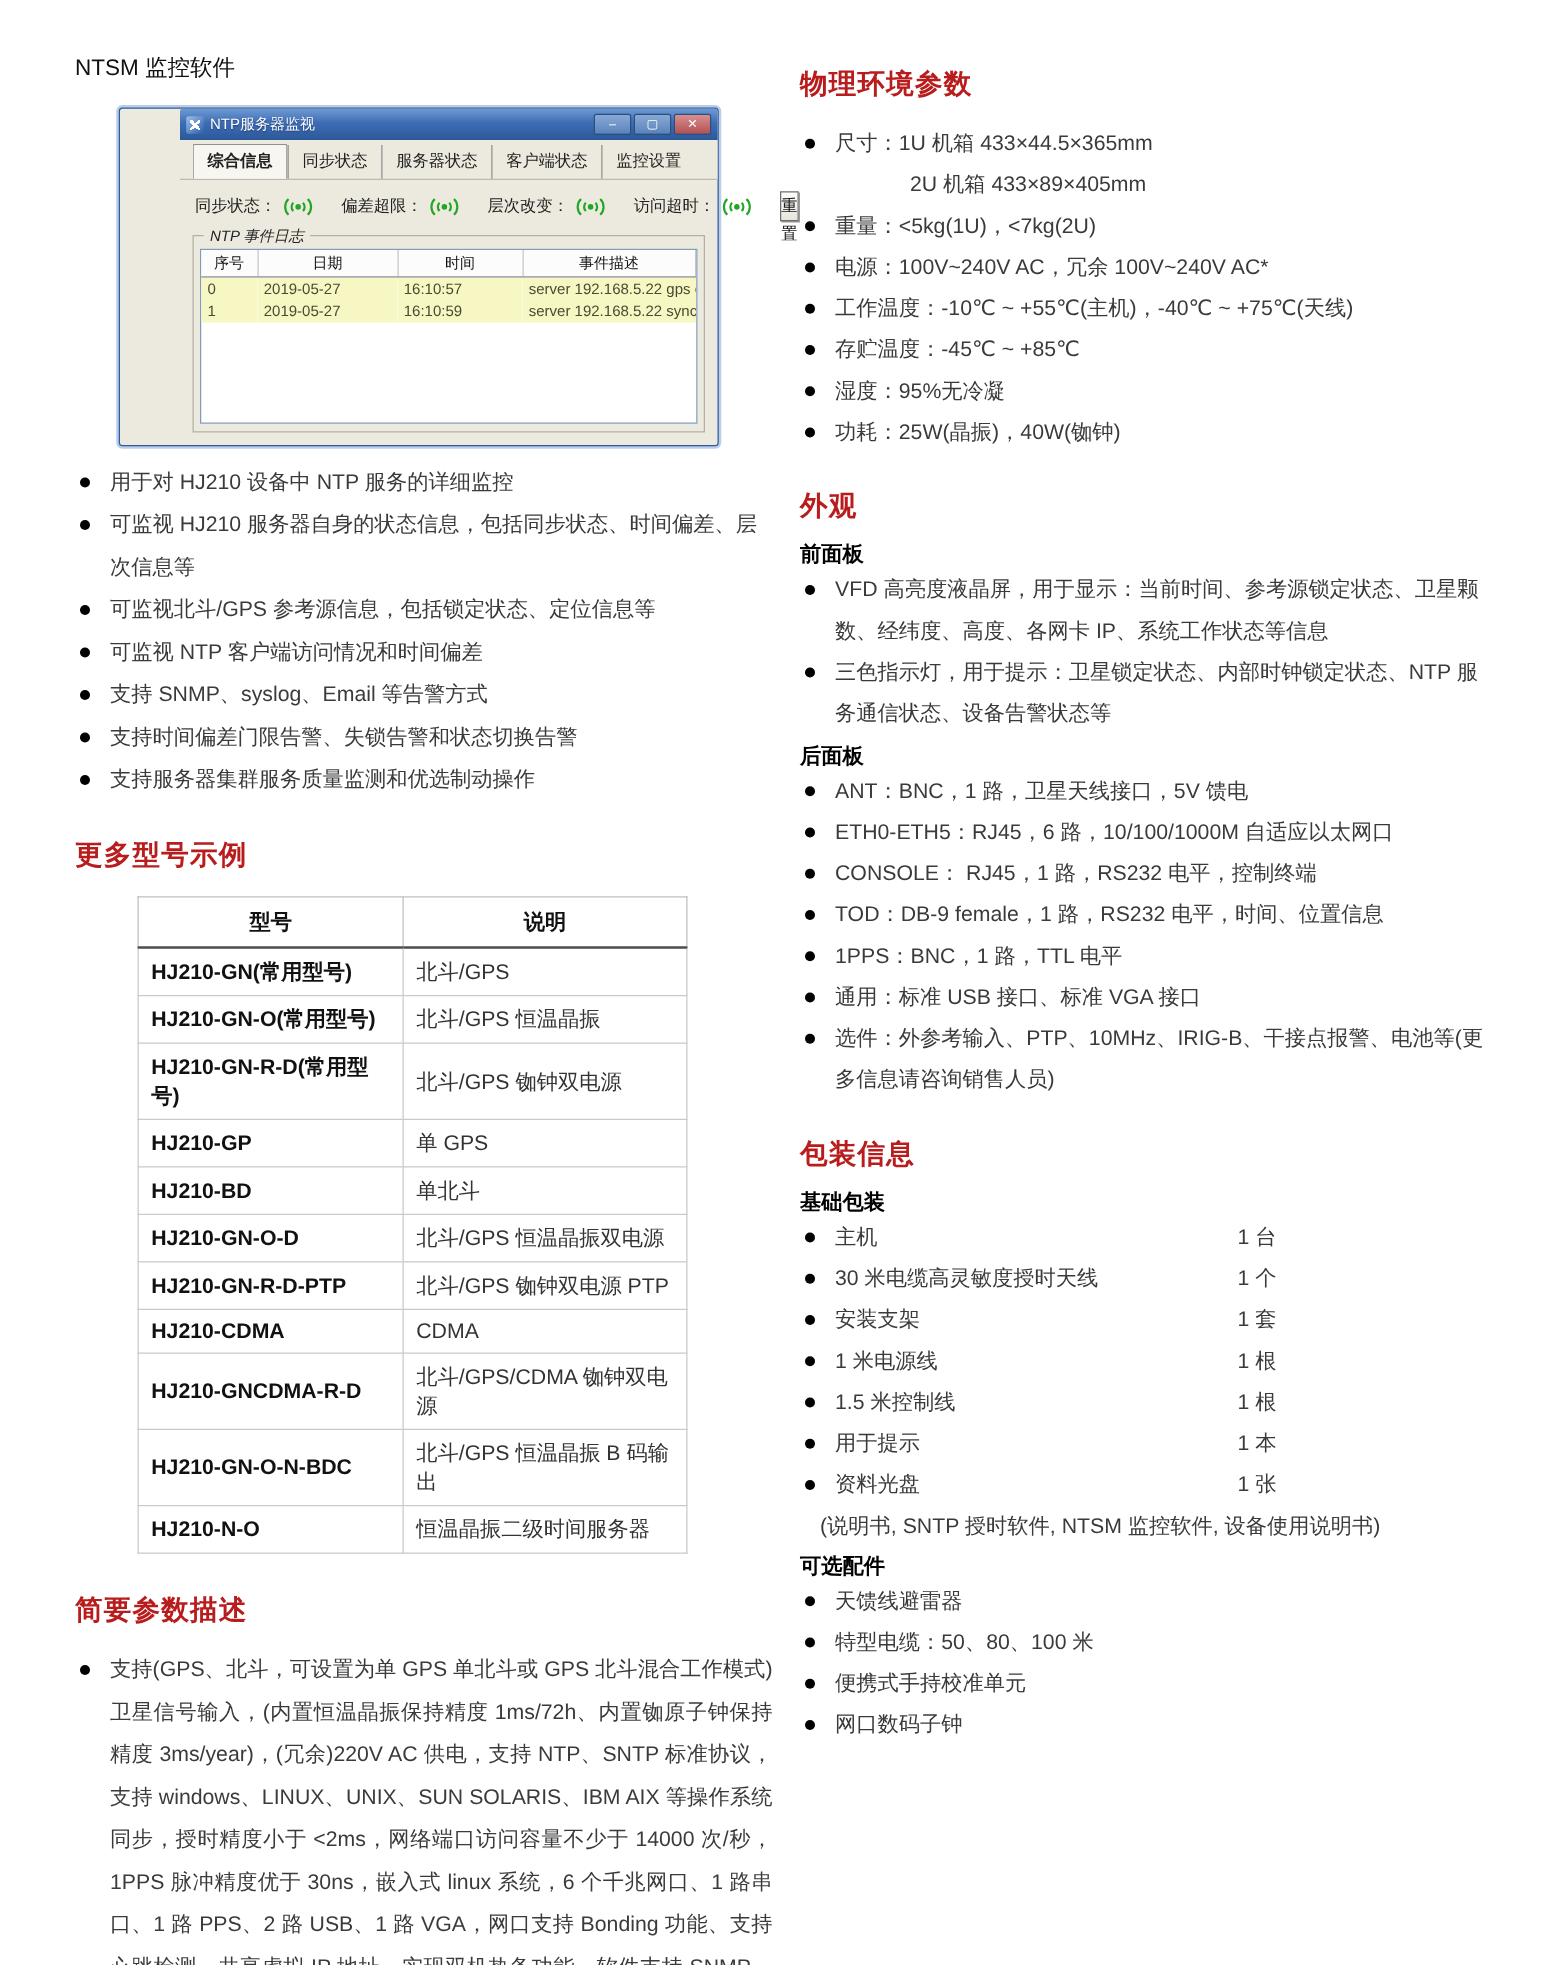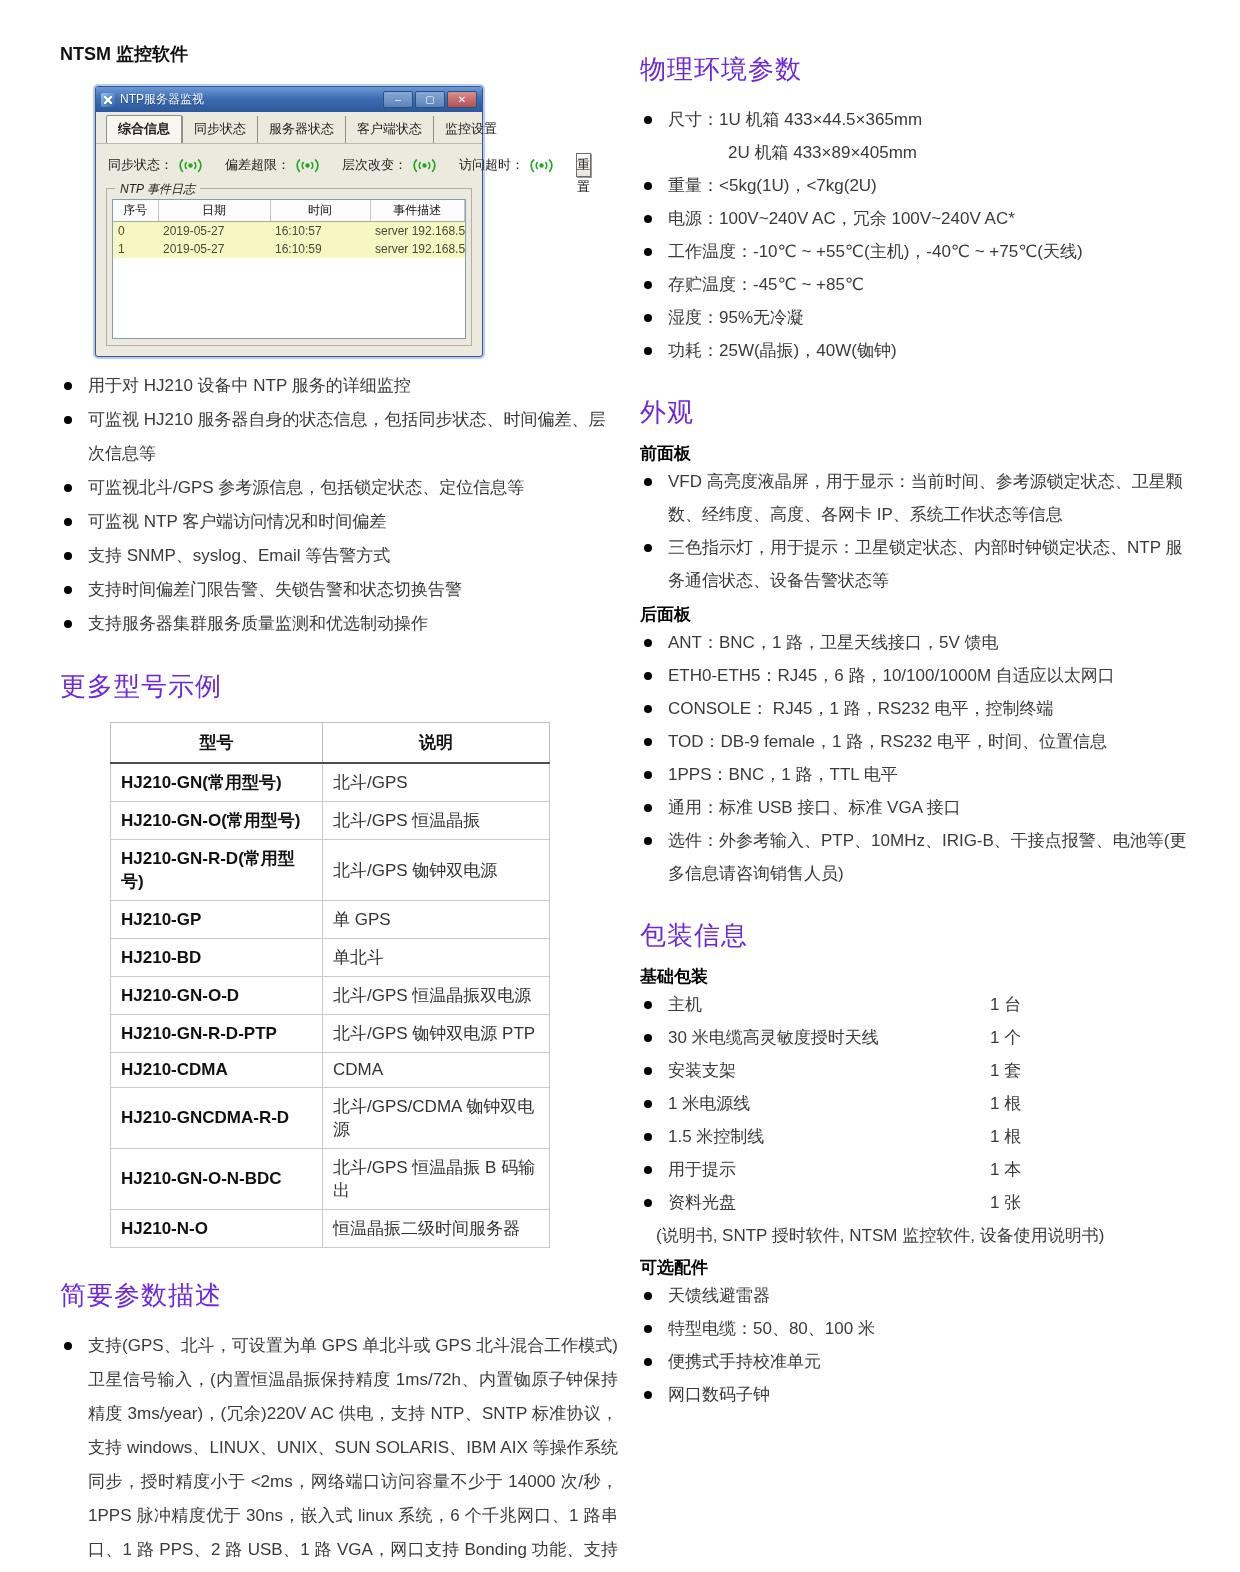--- a/index.html
+++ b/index.html
@@ -6,35 +6,35 @@
   html,body { background:#ffffff; }
   body {
     width:1240px; height:1572px; position:relative; overflow:hidden;
     font-family:"Liberation Sans","DejaVu Sans",sans-serif;
     color:#3a3a3a;
   }
   .col-left  { position:absolute; left:60px;  top:42px; width:558px; }
   .col-right { position:absolute; left:640px; top:52px; width:548px; }
 
   
-  .h-black { font-size:18px; font-weight:bold; color:#111; }
-  .h-navy  { font-size:26px; font-weight:400; color:#6d28d9; letter-spacing:1px; }
+  .h-black { font-size:18px; font-weight:normal; color:#111; }
+  .h-navy  { font-size:22px; font-weight:700; color:#b91c1c; letter-spacing:1px; }
   .h-sub   { font-size:17px; font-weight:bold; color:#000; }
 
   
   .bul { display:flex; align-items:flex-start; }
   .bul .dot { flex:0 0 auto; width:8px; height:8px; border-radius:50%;
               background:#000; margin:13px 16px 0 4px; }
   .bul .bt  { flex:1 1 auto; font-size:17px; line-height:34px; }
   .tight .bul .bt { line-height:33px; }
 
   
-  .window { width:388px; margin:20px 0 0 35px; border:1px solid #2f5a9e;
+  .window { width:480px; margin:20px 0 0 35px; border:1px solid #2f5a9e;
             border-radius:3px; background:#eceade;
-            box-shadow:0 0 0 2px #b9cde8; }
+            box-shadow:0 0 0 2px #b9cde8;padding-left:48px; }
   .titlebar { height:25px; display:flex; align-items:center; padding:0 5px;
               border-radius:2px 2px 0 0; color:#fff; font-size:12px;
               background:linear-gradient(#6f9ad2,#3e6db5 45%,#2c5899); }
   .appicon { width:14px; height:14px; margin-right:5px; border-radius:2px;
              background:linear-gradient(135deg,#9cc0ee,#2a5fae); position:relative; }
   .appicon::before { content:""; position:absolute; inset:3px;
              background:linear-gradient(45deg,transparent 40%,#fff 40%,#fff 60%,transparent 60%),
                         linear-gradient(-45deg,transparent 40%,#fff 40%,#fff 60%,transparent 60%); }
   .win-title { flex:1 1 auto; text-shadow:0 1px 1px #1d3f72; }
   .wbtn { width:30px; height:17px; margin-left:2px; border:1px solid #29517f;

